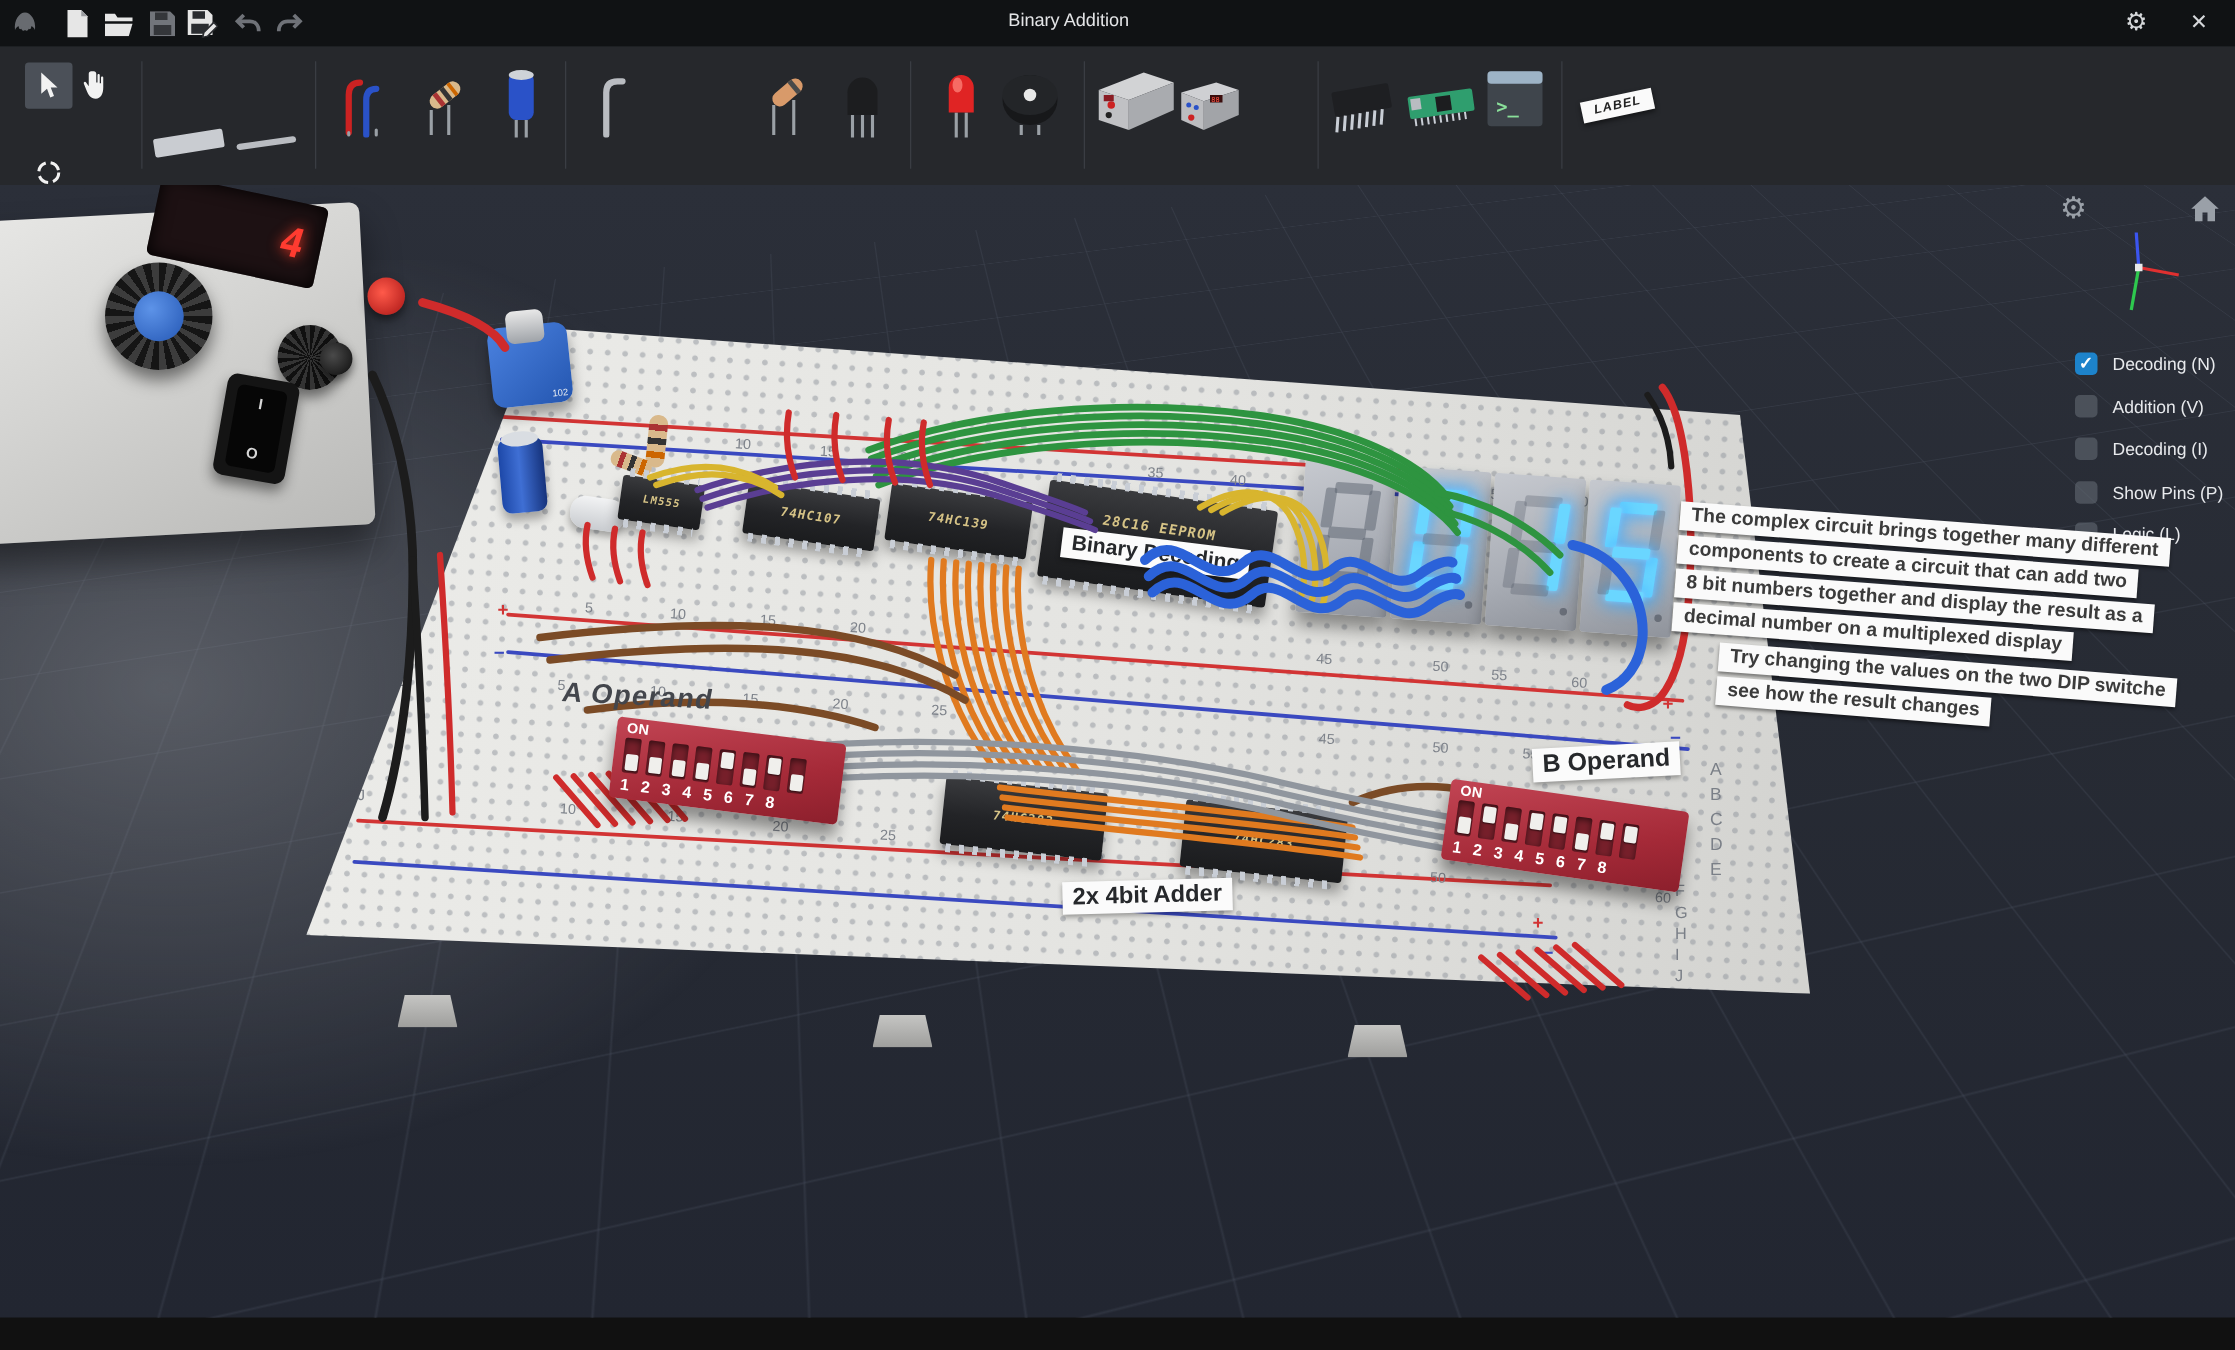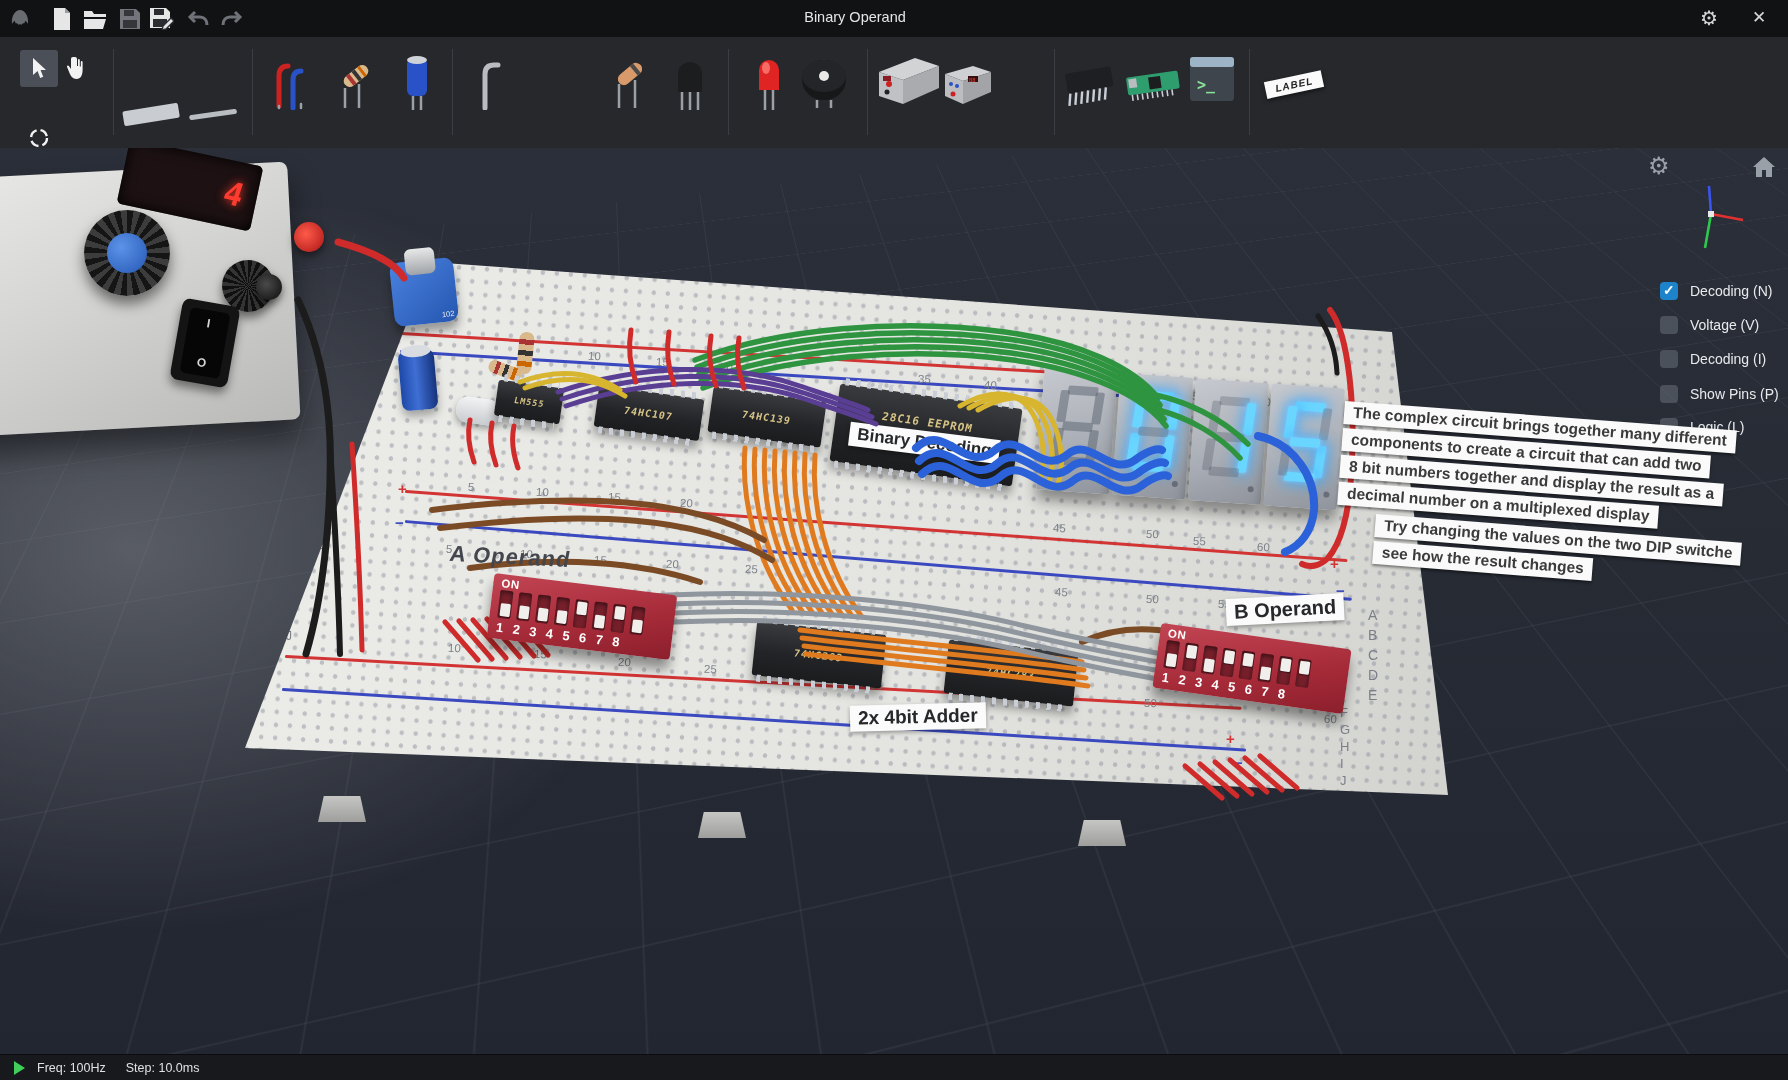--- a/index.html
+++ b/index.html
@@ -196,21 +196,21 @@
           <path d="M8 2L3 7l5 5"></path>
           <path d="M3 7h10c4 0 7 3 7 8"></path>
         </svg>
     </div>
     <div class="tb-ic" style="left:220px">
       <svg width="22" height="18" viewBox="0 0 22 18" fill="none" stroke="#6f7278" stroke-width="3">
           <path d="M14 2l5 5-5 5"></path>
           <path d="M19 7H9C5 7 2 10 2 15"></path>
         </svg>
     </div>
-    <div class="tb-title">Binary Operand</div>
+    <div class="tb-title">Binary Addition</div>
     <div class="tb-right" style="left:1700px">⚙</div>
     <div class="tb-right" style="left:1752px;font-size:17px">✕</div>
   </div>
 
   <div class="toolbar">
 
     <div class="tool selected" style="left:20px;top:13px;width:38px;height:37px">
       <svg width="20" height="24" viewBox="0 0 20 24">
           <path d="M4 1v17l4.6-4 2.6 7 3-1.2-2.6-6.8H17z" fill="#f2f2f2"></path>
         </svg>
@@ -779,21 +779,21 @@
         <rect x="23" y="27" width="6" height="6" fill="#e8e8e8"></rect>
       </svg>
     </div>
 
     <div class="vopt" style="top:134px">
       <div class="cbx checked"></div>
         <span>Decoding (N)</span>
     </div>
     <div class="vopt" style="top:168px">
       <div class="cbx"></div>
-        <span>Voltage (V)</span>
+        <span>Addition (V)</span>
     </div>
     <div class="vopt" style="top:202px">
       <div class="cbx"></div>
         <span>Decoding (I)</span>
     </div>
     <div class="vopt" style="top:237px">
       <div class="cbx"></div>
         <span>Show Pins (P)</span>
     </div>
     <div class="vopt" style="top:270px">
@@ -806,18 +806,13 @@
       <div class="anno-line">components to create a circuit that can add two</div>
       <div class="anno-line">8 bit numbers together and display the result as a</div>
       <div class="anno-line">decimal number on a multiplexed display</div>
     </div>
     <div class="anno" style="left:1376px;top:366px;transform:rotate(4.5deg)">
       <div class="anno-line">Try changing the values on the two DIP switche</div>
       <div class="anno-line">see how the result changes</div>
     </div>
   </div>
 
-  <div class="statusbar">
-    <div class="play"></div>
-    <span>Freq: 100Hz</span>
-    <span>Step: 10.0ms</span>
-  </div>
 </div>
 
 </body></html>

